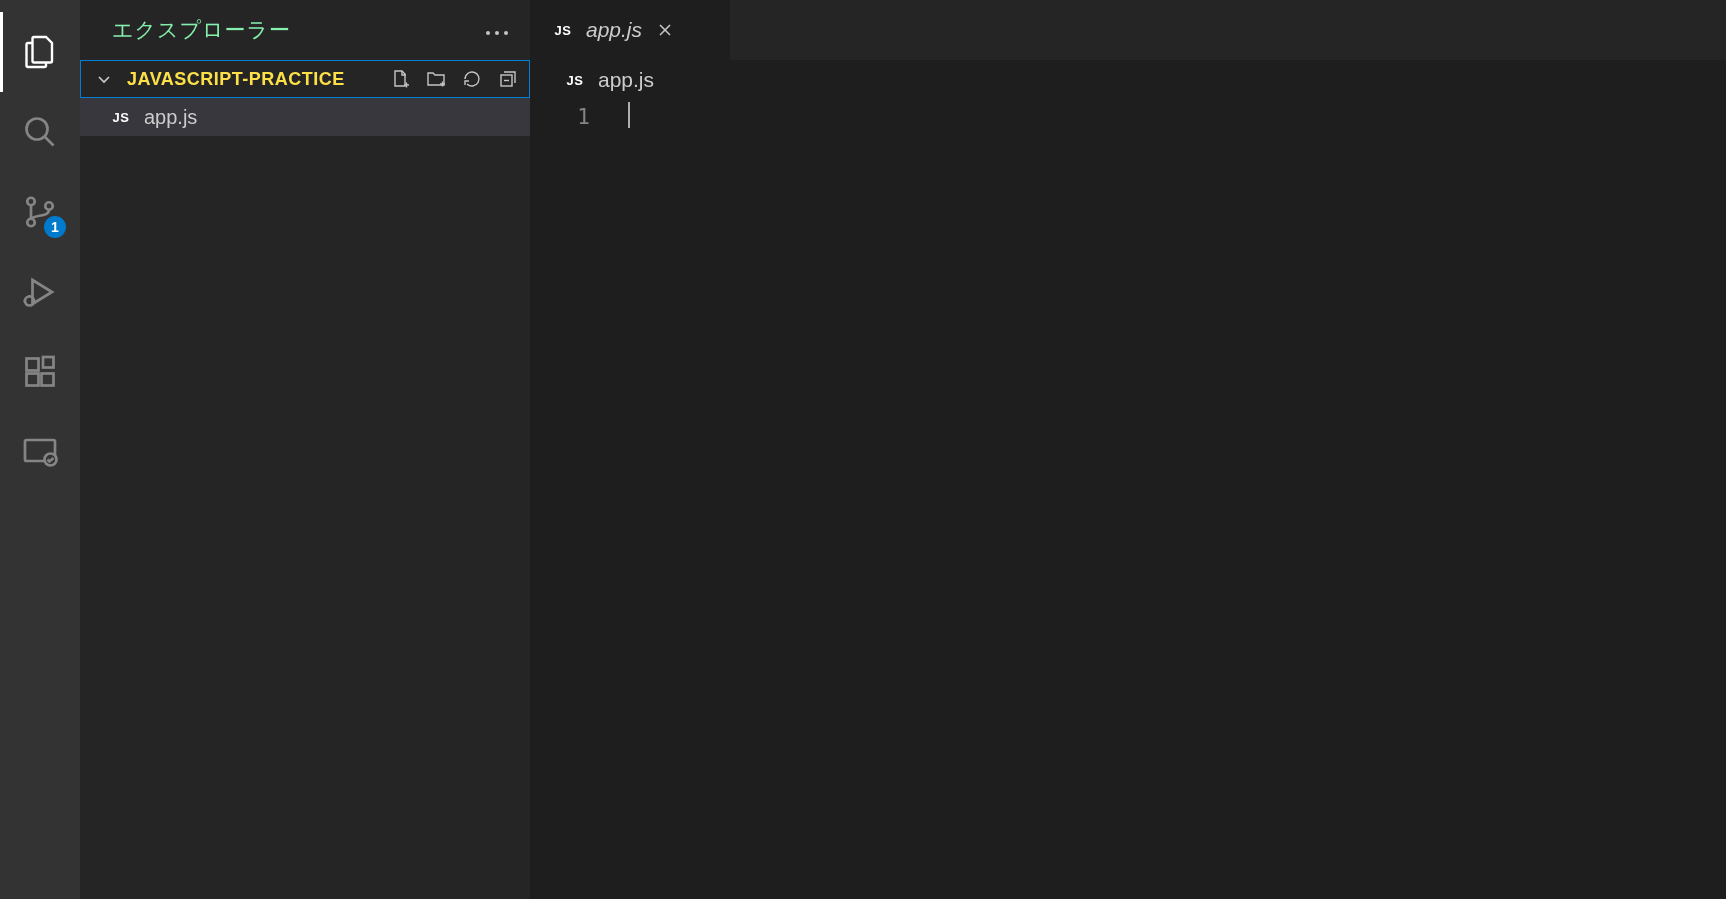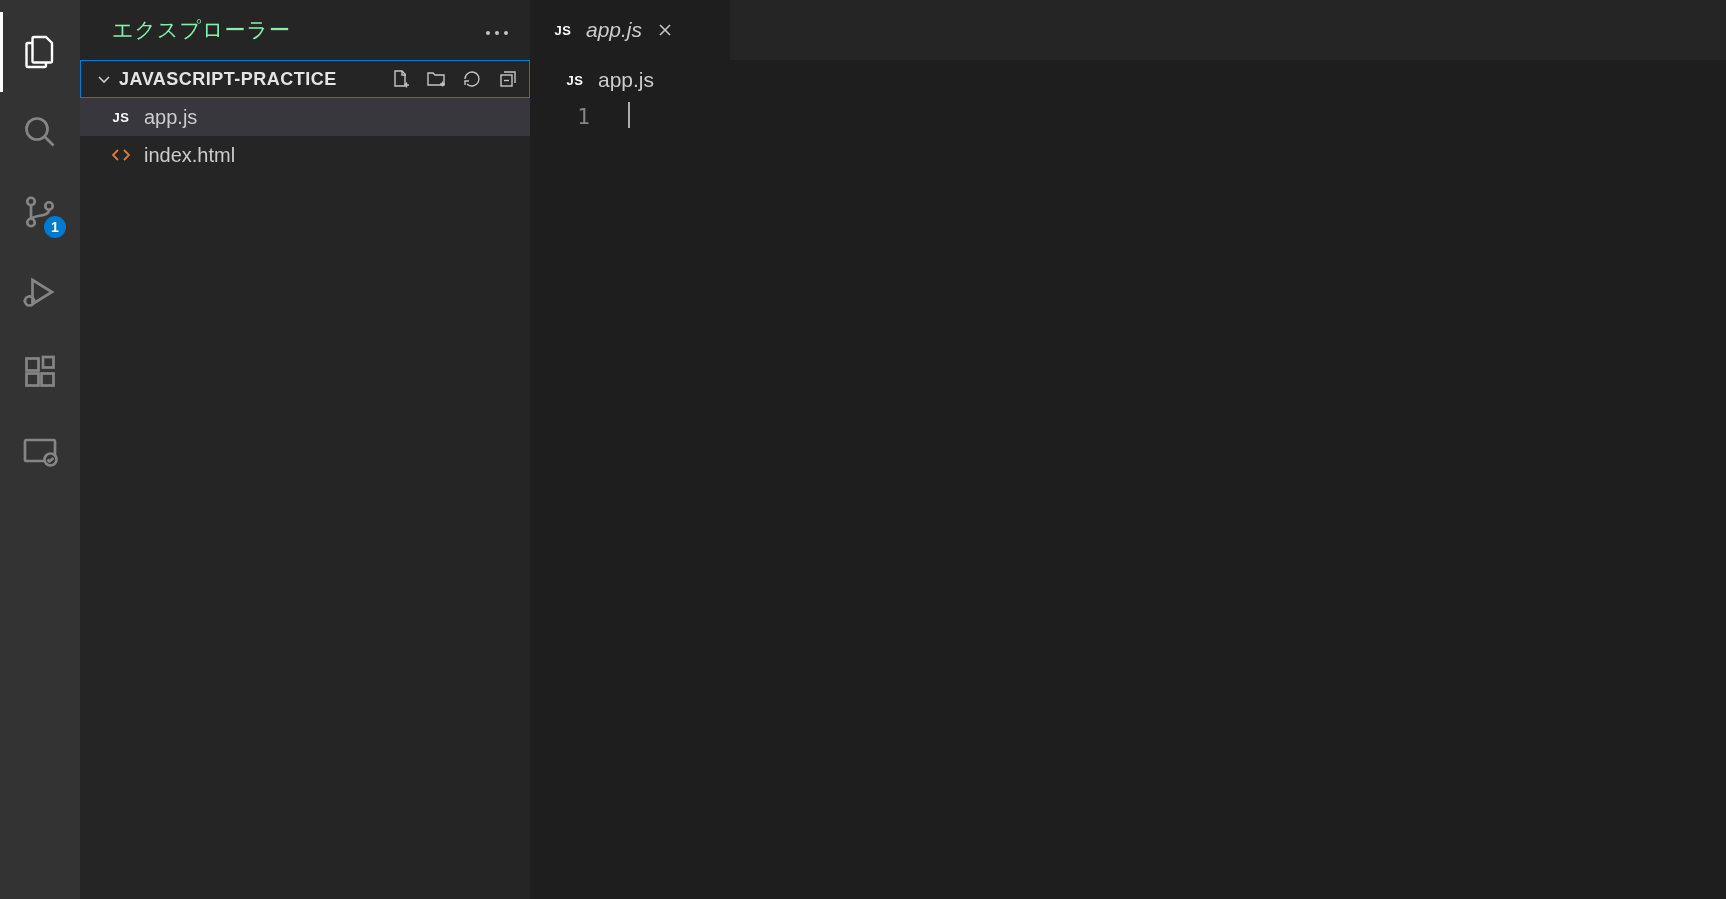--- a/index.html
+++ b/index.html
@@ -16,21 +16,21 @@
 .badge { position: absolute; bottom: 14px; right: 14px; background: #007acc; color: #fff; font-size: 14px; min-width: 22px; height: 22px; border-radius: 11px; display: flex; align-items: center; justify-content: center; font-weight: 600; padding: 0 4px; }
 
 
 .sidebar { width: 450px; background: #252526; display: flex; flex-direction: column; }
 .sidebar-header { height: 60px; display: flex; align-items: center; justify-content: space-between; padding: 0 20px 0 32px; }
 .sidebar-title { font-size: 21px; color: #86efac; letter-spacing: 1px; }
 .more-btn { color: #cccccc; font-size: 22px; cursor: pointer; letter-spacing: 2px; }
 
 .folder-header { height: 38px; border: 1px solid #007fd4; display: flex; align-items: center; padding: 0 10px 0 12px; background: #252526; }
 .chevron { width: 22px; display: flex; align-items: center; justify-content: center; }
-.folder-name { font-weight: 700; font-size: 18px; color: #e5e5e5; letter-spacing: 0.5px; flex: 1; margin-left: 4px; }
+.folder-name { font-weight: 700; font-size: 18px; color: #fde047; letter-spacing: 0.5px; flex: 1; margin-left: 12px; }
 .folder-actions { display: flex; gap: 14px; align-items: center; }
 .folder-actions .ico { width: 22px; height: 22px; display: flex; align-items: center; justify-content: center; cursor: pointer; }
 
 .file-list { flex: 1; }
 .file-item { height: 38px; display: flex; align-items: center; padding-left: 28px; gap: 10px; cursor: pointer; }
 .file-item.selected { background: #37373d; }
 .file-icon { width: 26px; display: flex; align-items: center; justify-content: center; }
 .js-badge { font-size: 13px; font-weight: 700; color: #ffffff; letter-spacing: 0.5px; }
 .html-badge svg { stroke: #e37933; }
 .file-label { font-size: 20px; color: #cccccc; }
@@ -157,29 +157,20 @@
         </span>
       </div>
     </div>
 
     <div class="file-list">
       <div class="file-item selected">
         <span class="file-icon">
             <span class="js-badge">JS</span>
           </span>
         <span class="file-label">app.js</span>
-      </div>
-      <div class="file-item">
-        <span class="file-icon html-badge">
-          <svg width="20" height="20" viewBox="0 0 20 20" fill="none" stroke-width="1.8">
-              <path d="M7 5l-5 5 5 5"></path>
-              <path d="M13 5l5 5-5 5"></path>
-            </svg>
-        </span>
-        <span class="file-label">index.html</span>
       </div>
     </div>
   </div>
 
   <div class="editor-area">
     <div class="tab-bar">
       <div class="tab">
         <span class="file-icon">
             <span class="js-badge">JS</span>
           </span>

